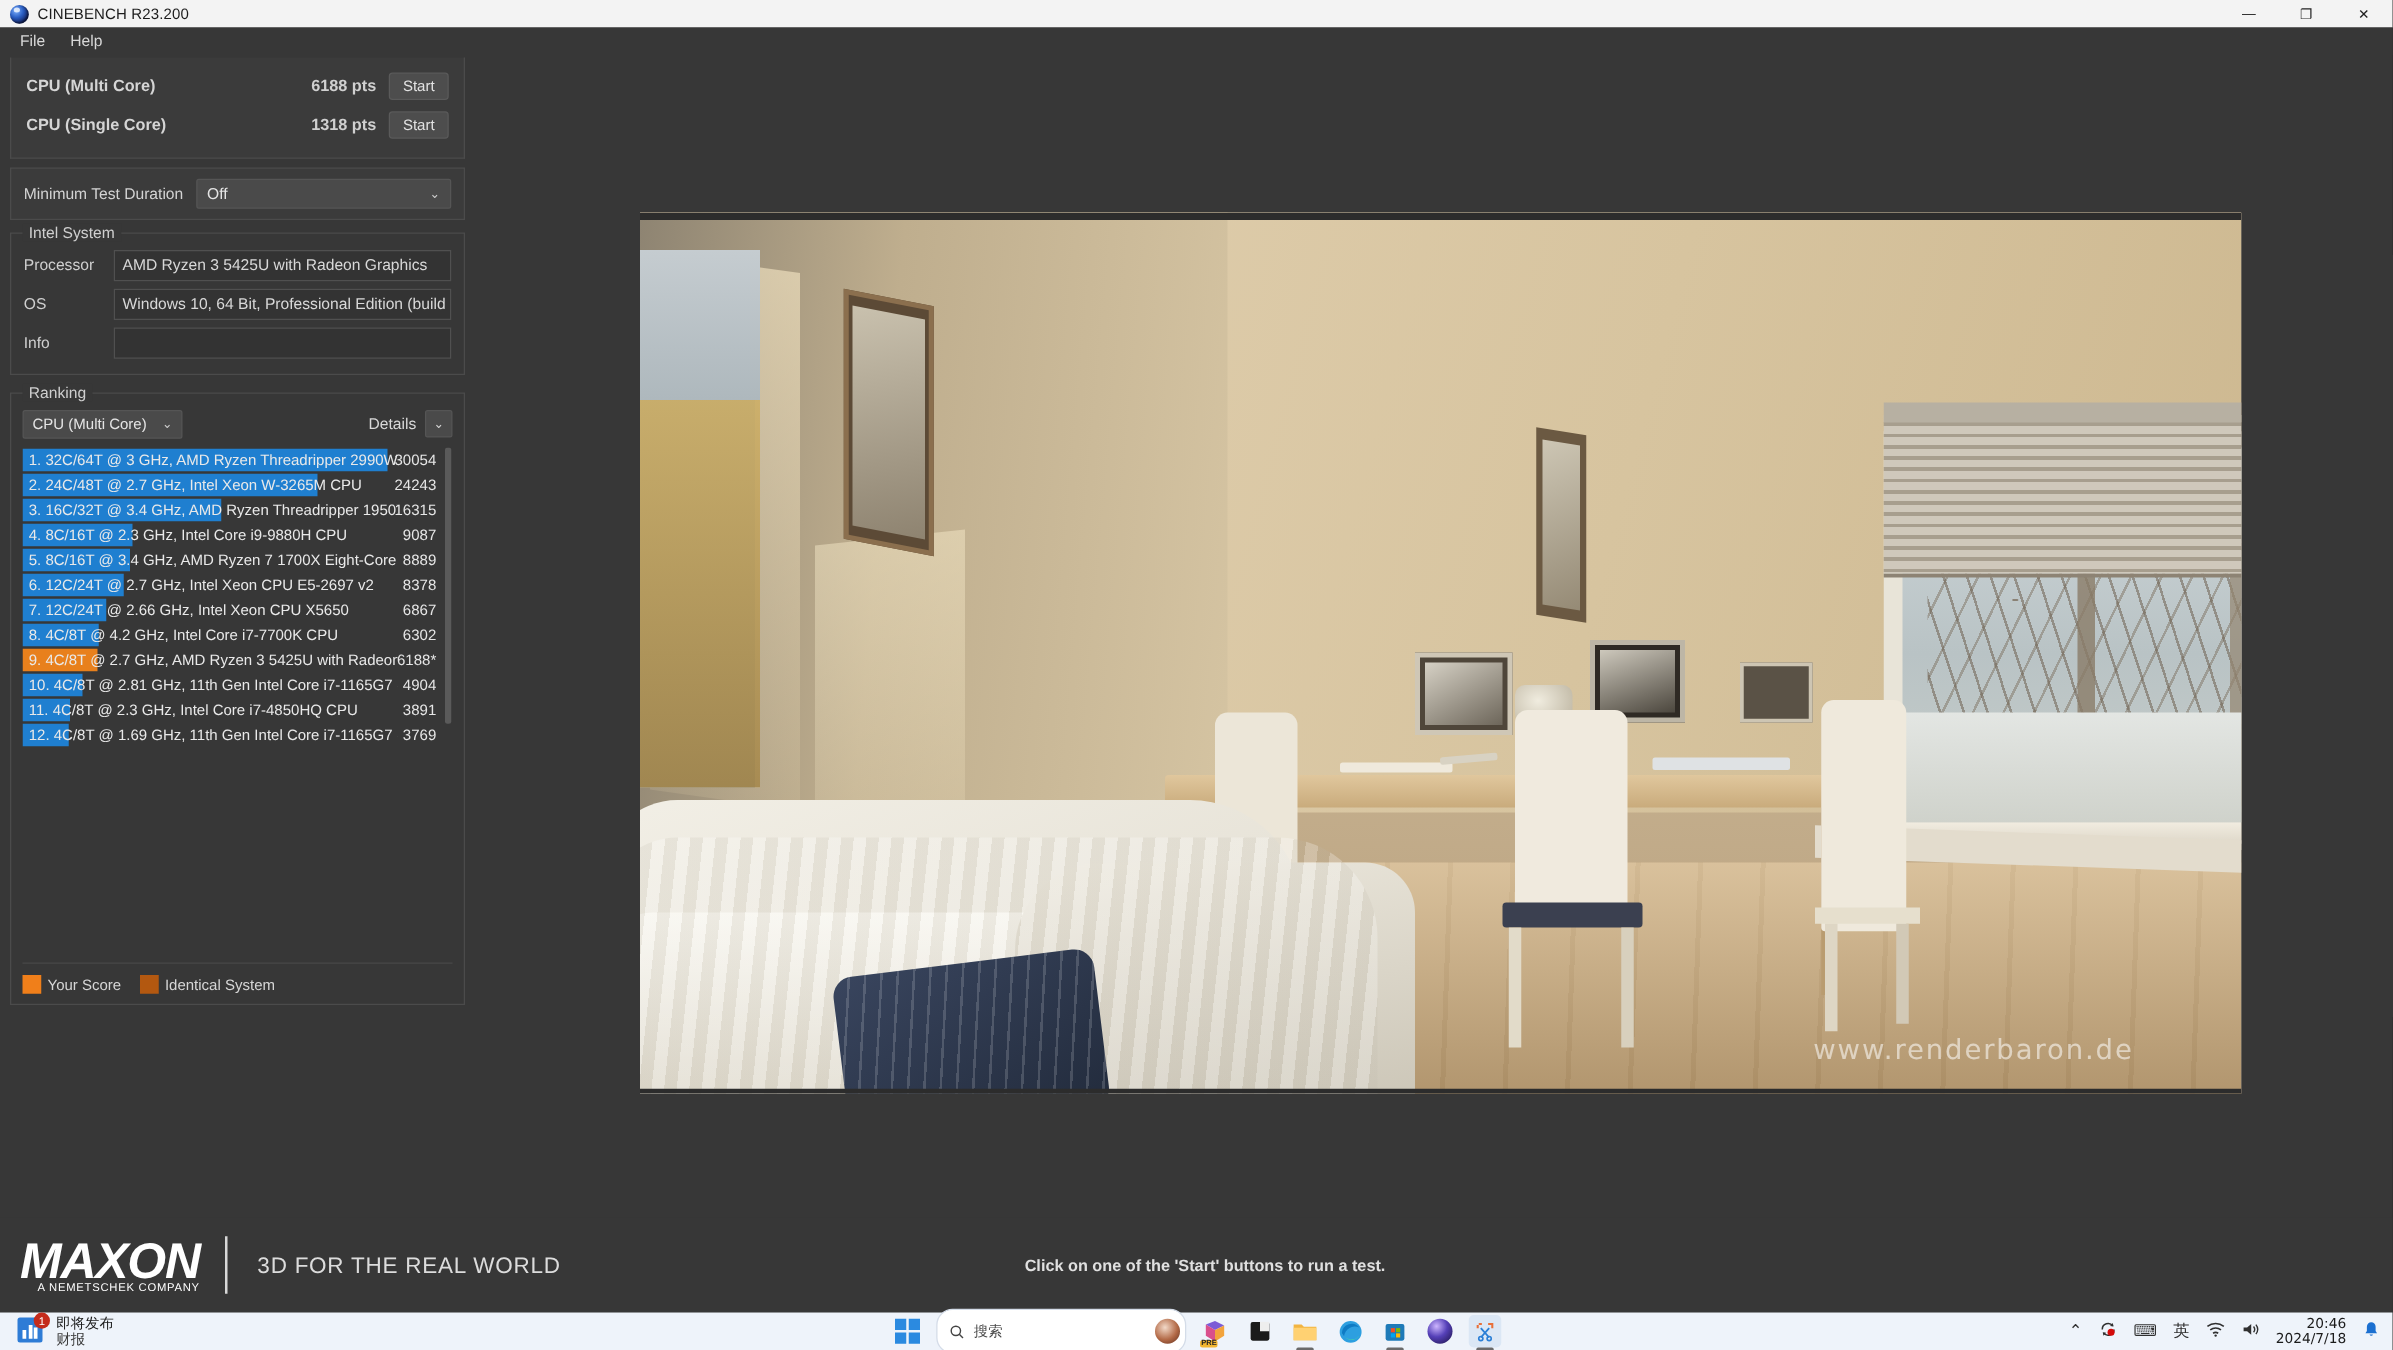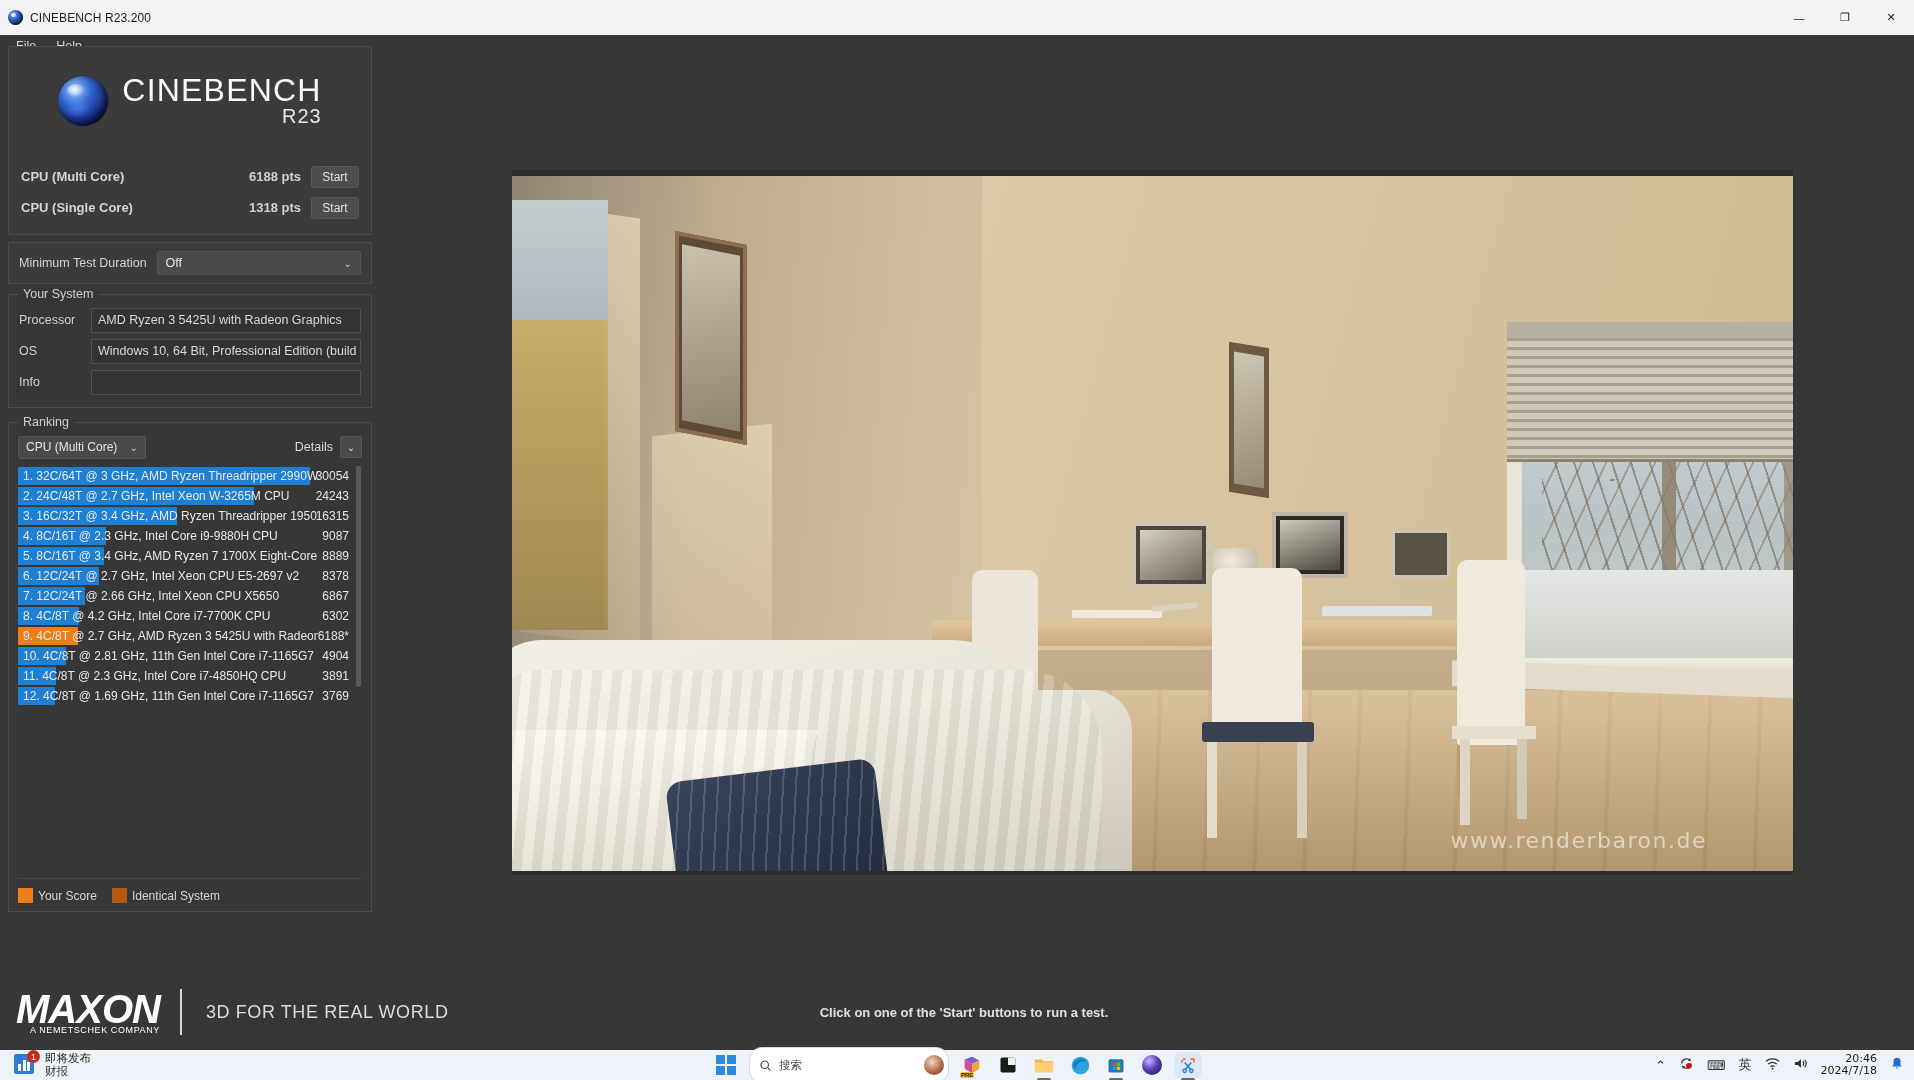--- a/index.html
+++ b/index.html
@@ -4,21 +4,21 @@
 <style>
   * { box-sizing: border-box; margin: 0; padding: 0; }
   html, body {
     width: 1914px; height: 1080px; overflow: hidden;
     font-family: "Liberation Sans", sans-serif;
     background: #2b2b2b;
   }
   
   #app-window { position: absolute; left: 0; top: 0; width: 1914px; height: 1050px; background: #373737; }
   #titlebar {
-    height: 35px; background: #f3f3f3; display: flex; align-items: center;
+    height: 22px; background: #f3f3f3; display: flex; align-items: center;
     padding-left: 8px; color: #1b1b1b; font-size: 12px;
   }
   #titlebar .tb-icon { width: 15px; height: 15px; margin-right: 7px; position: relative; }
   .cb-ball {
     width: 15px; height: 15px; border-radius: 50%;
     background: radial-gradient(circle at 33% 30%, #7fb2ff 0%, #2b5fc4 38%, #15296e 70%, #0a1340 100%);
     box-shadow: inset -1px -1px 2px rgba(0,0,0,.55);
   }
   .cb-ball::after{ content:""; position:absolute; left:3px; top:2.5px; width:5px; height:4px; border-radius:50%;
     background: rgba(255,255,255,.75); filter: blur(.4px);}
@@ -170,27 +170,20 @@
     </div>
   </div>
 
   <div id="menubar">
     <div class="menu-item">File</div>
     <div class="menu-item">Help</div>
   </div>
 
   <div id="left-panel">
 
-    <div id="brand-box">
-      <div id="brand-ball"></div>
-      <div id="brand-text">
-        <div id="brand-name">CINEBENCH</div>
-        <div id="brand-ver">R23</div>
-      </div>
-    </div>
 
     <div id="score-box">
       <div class="score-row">
         <span class="score-label">CPU (Multi Core)</span>
         <span class="score-value">6188 pts</span>
         <div class="start-btn">Start</div>
       </div>
       <div class="score-row">
         <span class="score-label">CPU (Single Core)</span>
         <span class="score-value">1318 pts</span>
@@ -200,21 +193,21 @@
 
     <div id="duration-box">
       <span id="duration-label">Minimum Test Duration</span>
       <div id="duration-select">
         <span>Off</span>
         <span class="sel-caret">⌄</span>
       </div>
     </div>
 
     <div class="group">
-      <div class="group-title">Your System</div>
+      <div class="group-title">Intel System</div>
 
       <div class="field-row">
         <span class="field-label">Processor</span>
         <div class="field-input">AMD Ryzen 3 5425U with Radeon Graphics</div>
       </div>
       <div class="field-row">
         <span class="field-label">OS</span>
         <div class="field-input">Windows 10, 64 Bit, Professional Edition (build 2263</div>
       </div>
       <div class="field-row">

